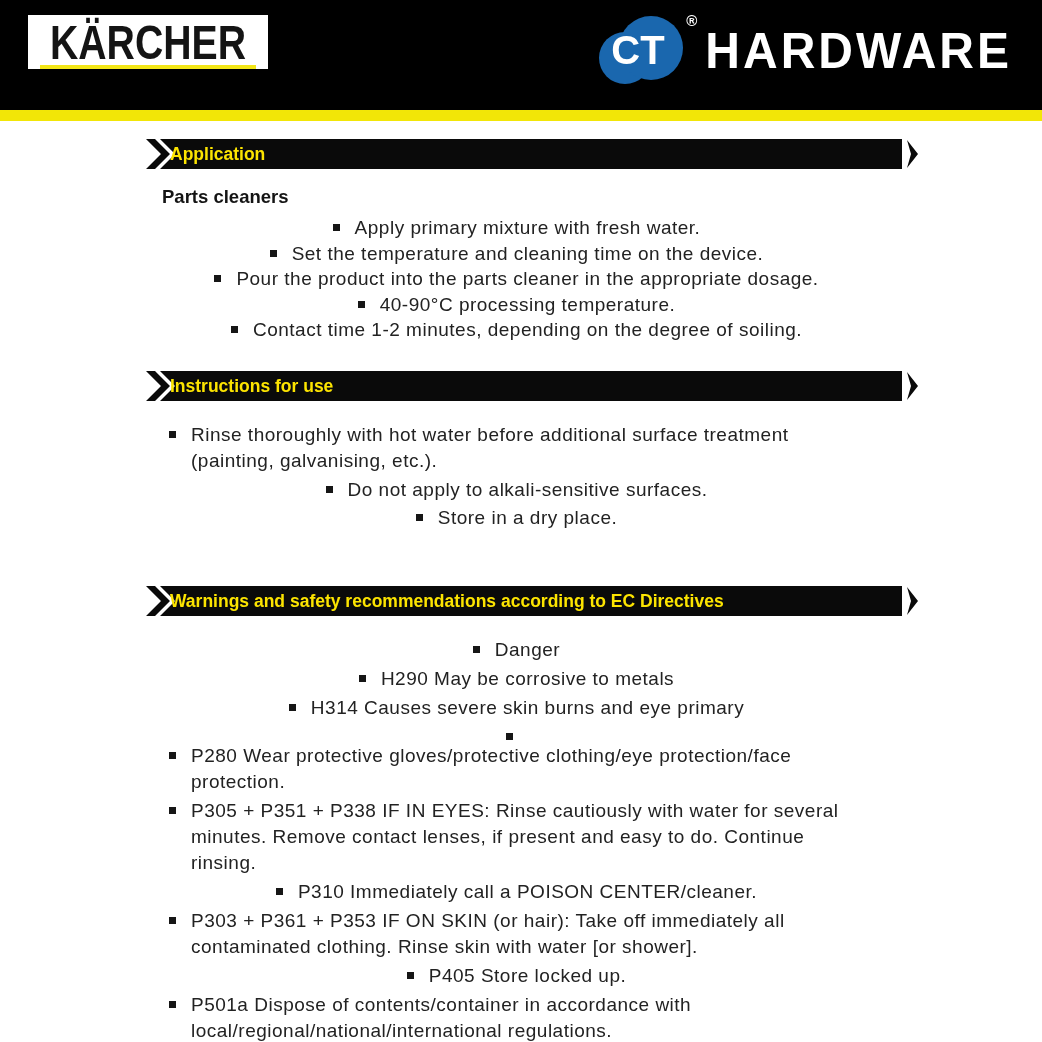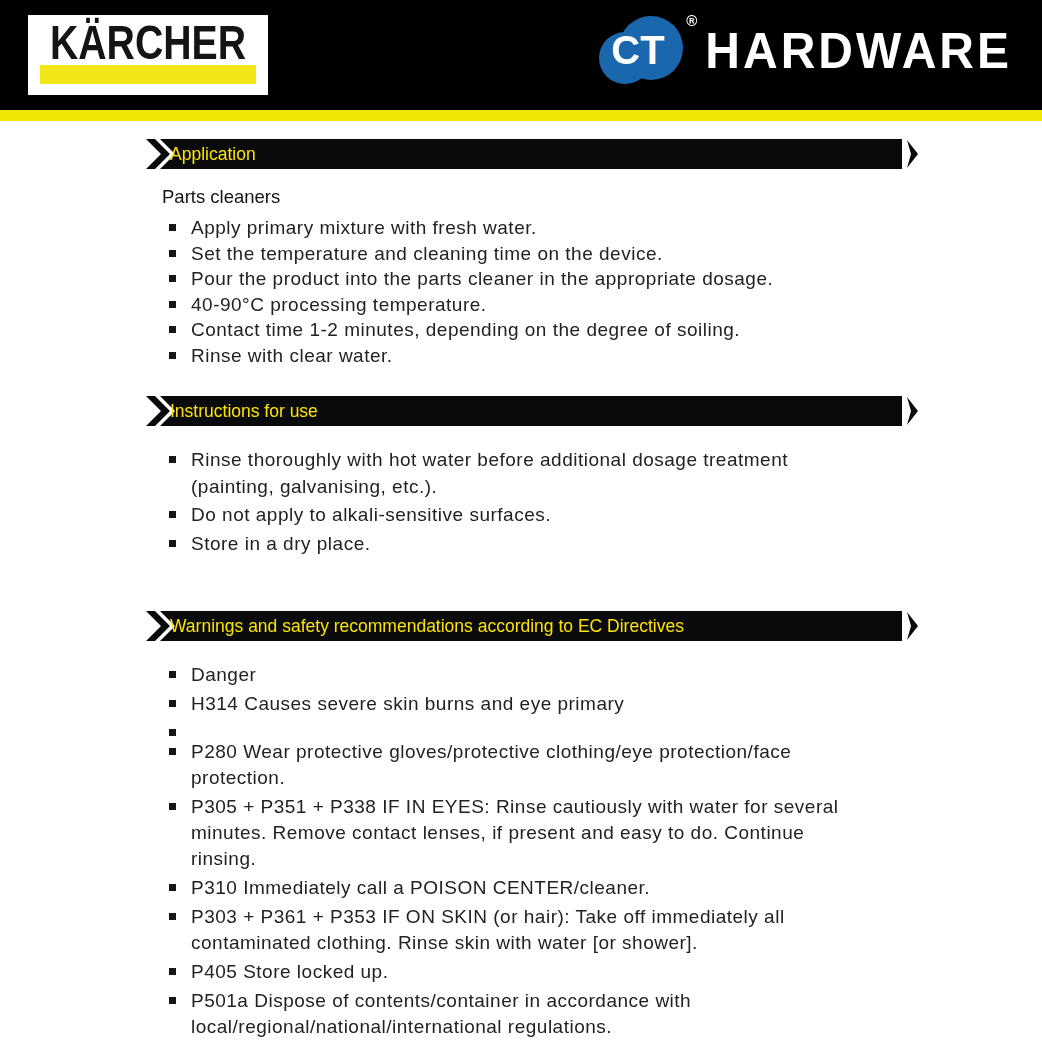--- a/index.html
+++ b/index.html
@@ -10,21 +10,21 @@
     color:#1e1e1e;
     overflow:hidden;
   }
   .page { width:1042px; height:1042px; position:relative; }
 
   
   .topbar { height:110px; background:#000000; position:relative; }
 
   .karcher-logo {
     position:absolute; left:28px; top:15px;
-    width:240px; height:80px; background:#ffffff;
+    width:240px; height:54px; background:#ffffff;
     display:flex; flex-direction:column; align-items:center; justify-content:flex-start;
   }
   .karcher-word {
     margin-top:4px;
     font-weight:bold; font-size:40px; line-height:40px;
     letter-spacing:0px; color:#141414;
     transform:scaleY(1.18) scaleX(0.98); transform-origin:center top;
     white-space:nowrap;
   }
   .karcher-bar { width:216px; height:19px; background:#F3E617; margin-top:6px; }
@@ -48,37 +48,37 @@
 
   .yellow-strip { height:11px; background:#F2E607; }
 
   
   .content { margin-left:146px; width:790px; }
 
   .banner { position:relative; width:772px; height:30px; }
   .banner svg { position:absolute; left:0; top:0; display:block; }
   .banner-title {
     position:absolute; left:24px; top:0; height:46px; line-height:31px;
-    color:#FCE400; font-weight:normal; font-size:17.5px;
+    color:#FCE400; font-weight:bold; font-size:17.5px;
     white-space:nowrap;
   }
   .banner-1 { margin-top:18px; }
   .banner-2 { margin-top:28px;text-align:center; }
   .banner-3 { margin-top:54px; }
 
   .subheading {
     margin:15px 0 5px 16px;
-    font-weight:normal; font-size:18.5px; line-height:26px; color:#141414;
+    font-weight:bold; font-size:18.5px; line-height:26px; color:#141414;
   }
 
   ul.bullets {
     list-style:none; margin:0; padding:0 0 0 23px;
     width:695px; font-size:19px; letter-spacing:0.5px; color:#222222;
   }
-  ul.bullets li { display:flex; }
+  ul.bullets li { display:flex;justify-content:center; }
   .sq {
     flex:0 0 7px; width:7px; height:7px; background:#161616;
     margin-top:9px; margin-right:15px;
   }
   ul.s1 { line-height:25.5px; margin-top:2px; }
   ul.s1 li { margin-bottom:0; }
   ul.s2 { line-height:26.5px; margin-top:21px; }
   ul.s2 li { margin-bottom:2px; }
   ul.s3 { line-height:26px; margin-top:21px; }
   ul.s3 li { margin-bottom:3px; }
@@ -136,39 +136,35 @@
           <span>Pour the product into the parts cleaner in the appropriate dosage.</span>
         </li>
       <li>
           <span class="sq"></span>
           <span>40-90°C processing temperature.</span>
         </li>
       <li>
           <span class="sq"></span>
           <span>Contact time 1-2 minutes, depending on the degree of soiling.</span>
         </li>
-      <li>
-          <span class="sq"></span>
-          <span>Rinse with clear water.</span>
-        </li>
     </ul>
 
     <div class="banner banner-2">
       <svg width="772" height="30" viewBox="0 0 772 30">
         <path d="M0,0 L9,0 L24,15 L9,30 L0,30 L15,15 Z" fill="#0A0A0A"></path>
         <path d="M14,0 L756,0 L756,30 L14,30 L29,15 Z" fill="#0A0A0A"></path>
         <path d="M761,1 L772,15 L761,29 L765,15 Z" fill="#0A0A0A"></path>
       </svg>
       <span class="banner-title">Instructions for use</span>
     </div>
 
     <ul class="bullets s2">
       <li>
           <span class="sq"></span>
-          <span>Rinse thoroughly with hot water before additional dosage treatment (painting, galvanising, etc.).</span>
+          <span>Rinse thoroughly with hot water before additional surface treatment (painting, galvanising, etc.).</span>
         </li>
       <li>
           <span class="sq"></span>
           <span>Do not apply to alkali-sensitive surfaces.</span>
         </li>
       <li>
           <span class="sq"></span>
           <span>Store in a dry place.</span>
         </li>
     </ul>
@@ -182,20 +178,24 @@
       <span class="banner-title">Warnings and safety recommendations according to EC Directives</span>
     </div>
 
     <ul class="bullets s3">
       <li>
           <span class="sq"></span>
           <span>Danger</span>
         </li>
       <li>
           <span class="sq"></span>
+          <span>H290 May be corrosive to metals</span>
+        </li>
+      <li>
+          <span class="sq"></span>
           <span>H314 Causes severe skin burns and eye primary</span>
         </li>
       <li>
           <span class="sq"></span>
         </li>
       <li>
           <span class="sq"></span>
           <span>P280 Wear protective gloves/protective clothing/eye protection/face protection.</span>
         </li>
       <li>

